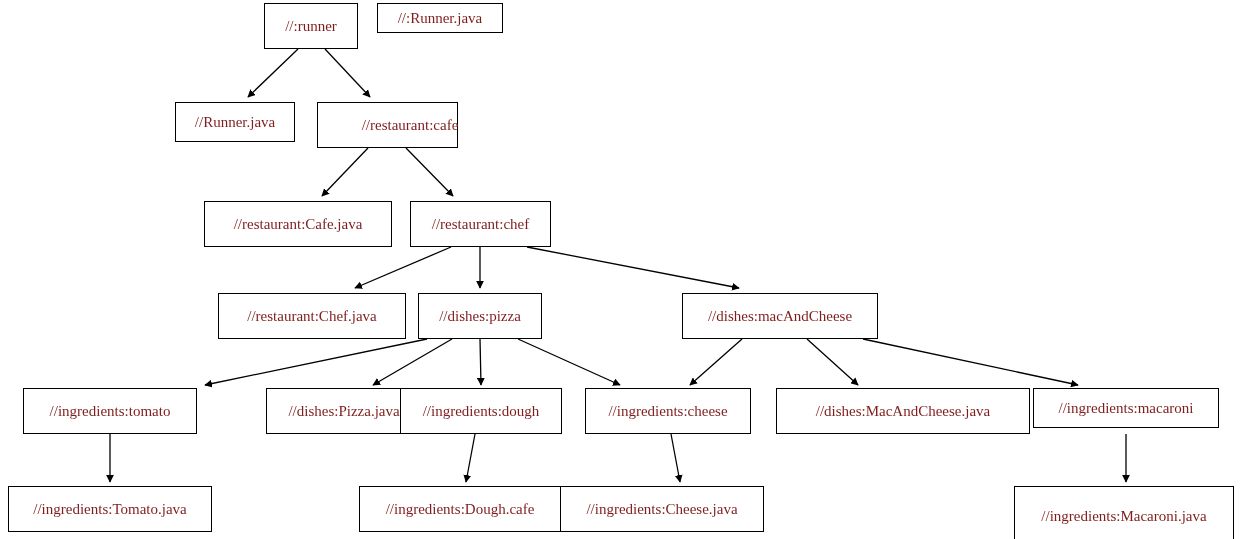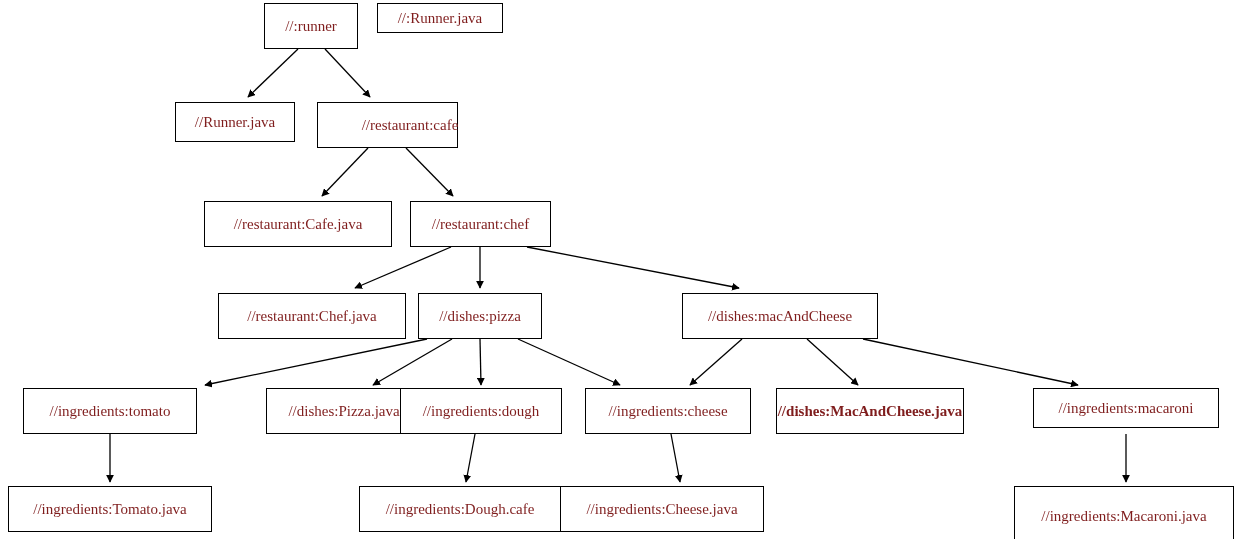--- a/index.html
+++ b/index.html
@@ -104,21 +104,21 @@
       </div>
       <div class="node" style="left: 218px; top: 388px; width: 156px; height: 46px; margin-left: 48px;">
         <span>//dishes:Pizza.java</span>
       </div>
       <div class="node" style="left: 400px; top: 388px; width: 162px; height: 46px;">
         <span>//ingredients:dough</span>
       </div>
       <div class="node" style="left: 585px; top: 388px; width: 166px; height: 46px;">
         <span>//ingredients:cheese</span>
       </div>
-      <div class="node" style="left: 776px; top: 388px; width: 188px; height: 46px; font-weight: bold;">
+      <div class="node" style="left: 776px; top: 388px; width: 254px; height: 46px;">
         <span>//dishes:MacAndCheese.java</span>
       </div>
       <div class="node" style="left: 1033px; top: 388px; width: 186px; height: 40px;">
         <span>//ingredients:macaroni</span>
       </div>
       <div class="node" style="left: 8px; top: 486px; width: 204px; height: 46px;">
         <span>//ingredients:Tomato.java</span>
       </div>
       <div class="node" style="left: 359px; top: 486px; width: 202px; height: 46px;">
         <span>//ingredients:Dough.cafe</span>

